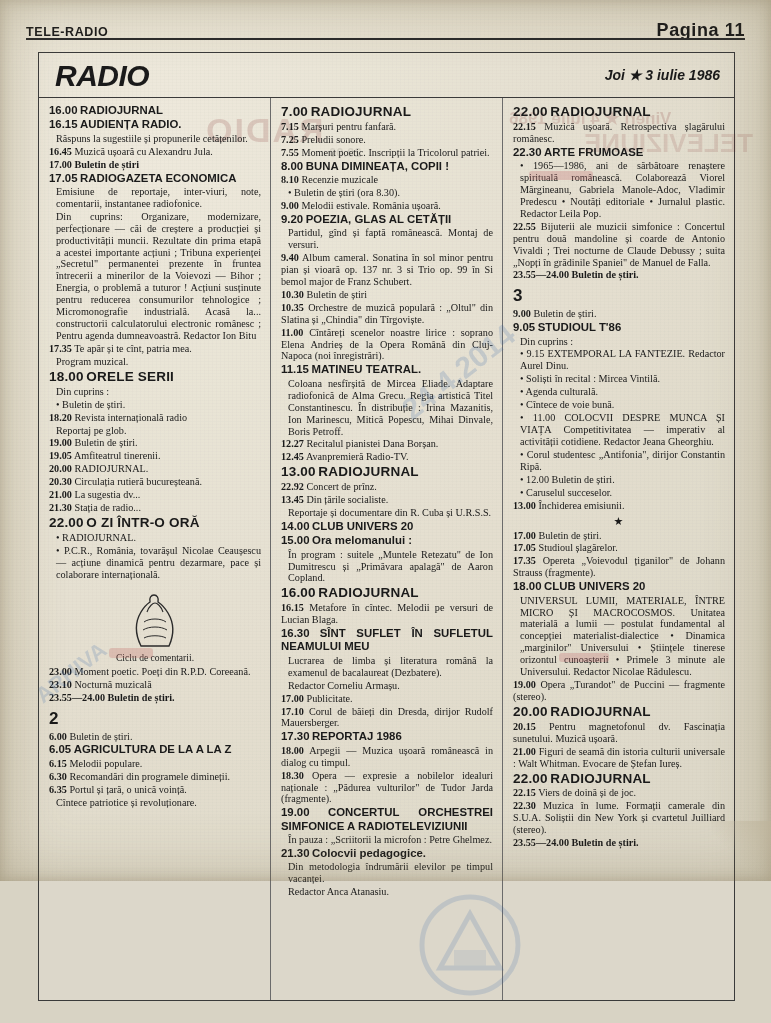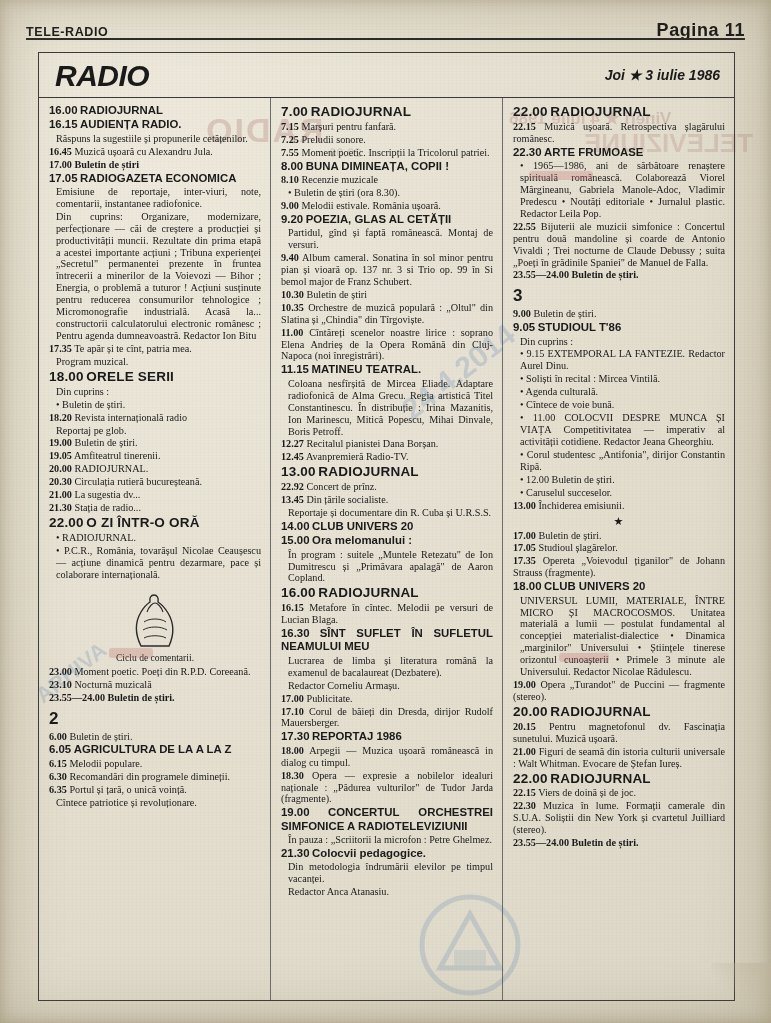--- a/index.html
+++ b/index.html
@@ -5,21 +5,21 @@
   html,body{margin:0;padding:0;}
   body{
     width:771px;height:1023px;
     background:#d8d3c4;
     font-family:"Liberation Serif", serif;
     color:#1a1a1a;
     overflow:hidden;
   }
   .page{
     position:relative;
-    width:771px;height:1023px;
+    width:771px;height:881px;
     background:
       radial-gradient(ellipse at 20% 15%, #ece7d8 0%, #e3ddcc 45%, #d7d1bf 100%);
   }
   .paper-noise{
     position:absolute;inset:0;
     background:
       repeating-linear-gradient(0deg, rgba(0,0,0,0.012) 0 1px, rgba(0,0,0,0) 1px 3px),
       repeating-linear-gradient(90deg, rgba(0,0,0,0.01) 0 1px, rgba(0,0,0,0) 1px 4px);
     pointer-events:none;
   }
@@ -232,21 +232,21 @@
           <p class="it indent">În pauza : „Scriitorii la microfon : Petre Ghelmez.</p>
           <p class="it"><span class="time med">21.30</span> <span class="med">Colocvii pedagogice.</span></p>
           <p class="it indent">Din metodologia îndrumării elevilor pe timpul vacanței.</p>
           <p class="it indent">Redactor Anca Atanasiu.</p>
         </div>
       <div class="col" id="col3">
           <p class="it"><span class="time big">22.00</span> <span class="big">RADIOJURNAL</span></p>
           <p class="it"><span class="time">22.15</span> <span class="">Muzică ușoară. Retrospectiva șlagărului românesc.</span></p>
           <p class="it"><span class="time med">22.30</span> <span class="med">ARTE FRUMOASE</span></p>
           <p class="it indent">• 1965—1986, ani de sărbătoare renaștere spirituală românească. Colaborează Viorel Mărgineanu, Gabriela Manole-Adoc, Vladimir Predescu • Noutăți editoriale • Jurnalul plastic. Redactor Leila Pop.</p>
-          <p class="it"><span class="time">22.55</span> <span class="">Bijuterii ale muzicii simfonice : Concertul pentru două mandoline și coarde de Antonio Vivaldi ; Trei nocturne de Claude Debussy ; suita „Poeți în grădinile Spaniei" de Manuel de Falla.</span></p>
+          <p class="it"><span class="time">22.55</span> <span class="">Bijuterii ale muzicii simfonice : Concertul pentru două mandoline și coarde de Antonio Vivaldi ; Trei nocturne de Claude Debussy ; suita „Nopți în grădinile Spaniei" de Manuel de Falla.</span></p>
           <p class="it"><span class="time">23.55—24.00</span> <span class="hdr">Buletin de știri.</span></p>
           <div class="daynum">3</div>
           <p class="it"><span class="time">9.00</span> <span class="">Buletin de știri.</span></p>
           <p class="it"><span class="time med">9.05</span> <span class="med">STUDIOUL T'86</span></p>
           <p class="it indent">Din cuprins :</p>
           <p class="it indent">• 9.15 EXTEMPORAL LA FANTEZIE. Redactor Aurel Dinu.</p>
           <p class="it indent">• Soliști în recital : Mircea Vintilă.</p>
           <p class="it indent">• Agenda culturală.</p>
           <p class="it indent">• Cîntece de voie bună.</p>
           <p class="it indent">• 11.00 COLOCVII DESPRE MUNCA ȘI VIAȚA Competitivitatea — imperativ al activității cotidiene. Redactor Jeana Gheorghiu.</p>

